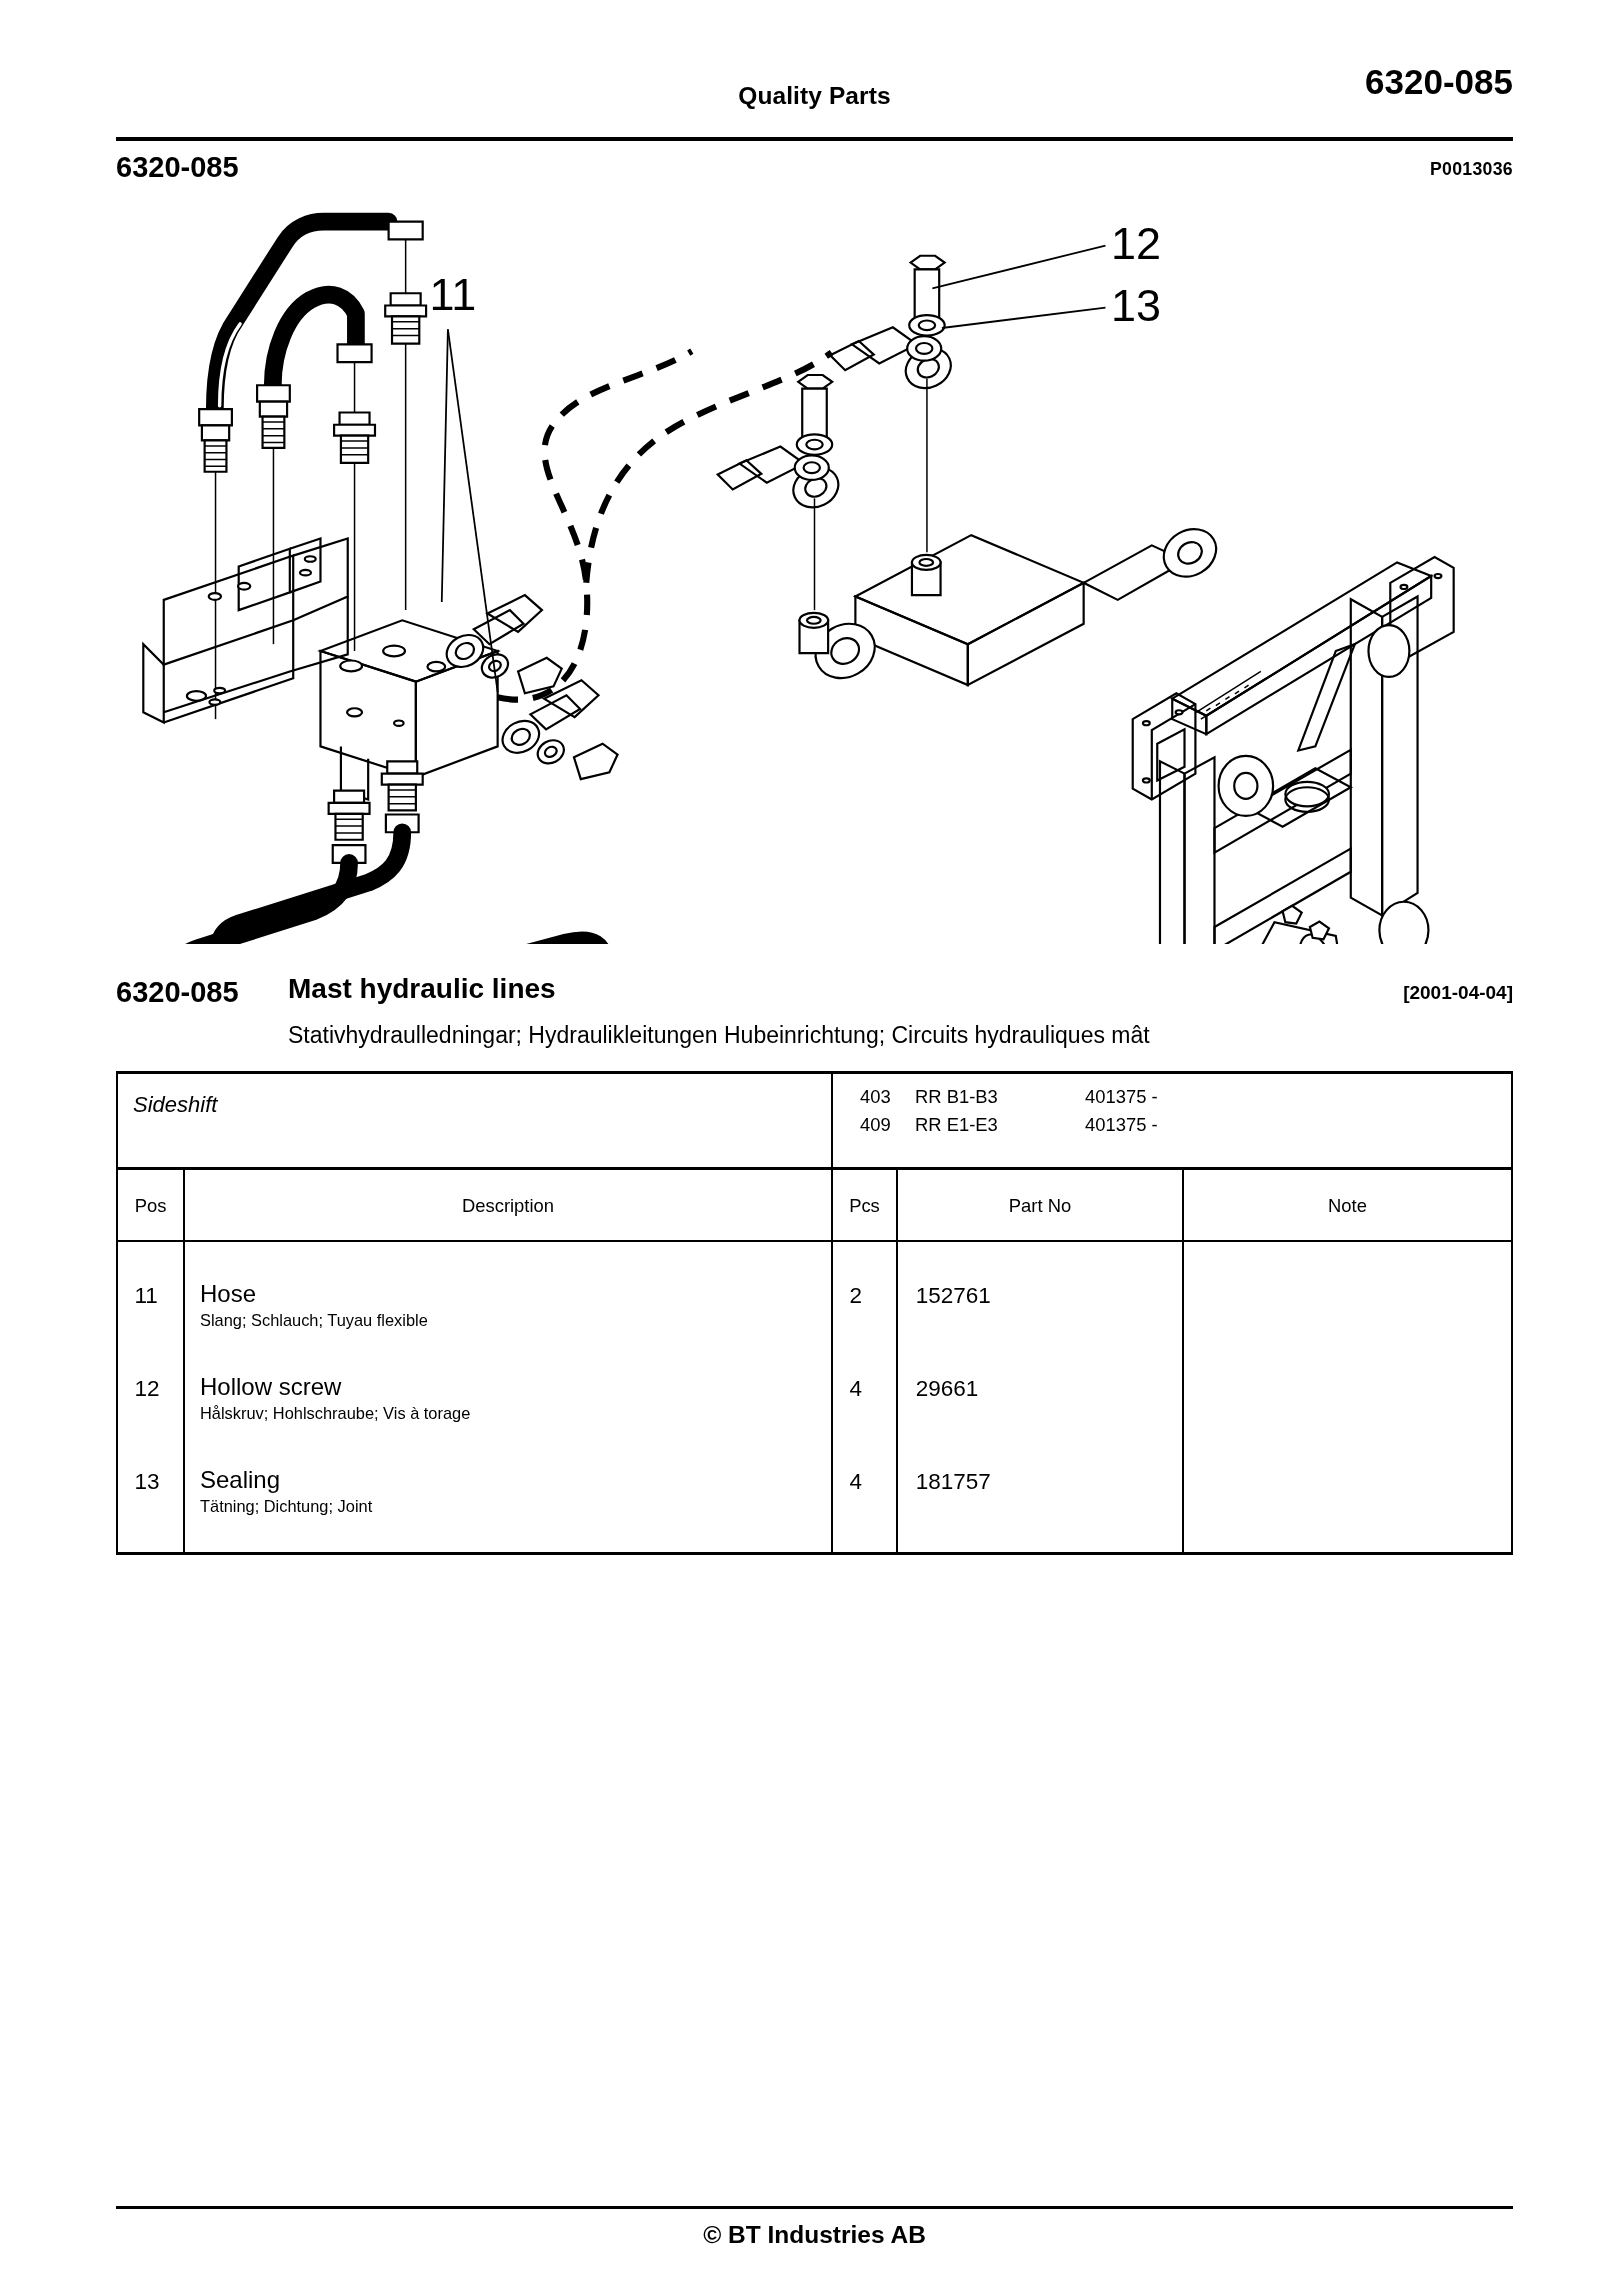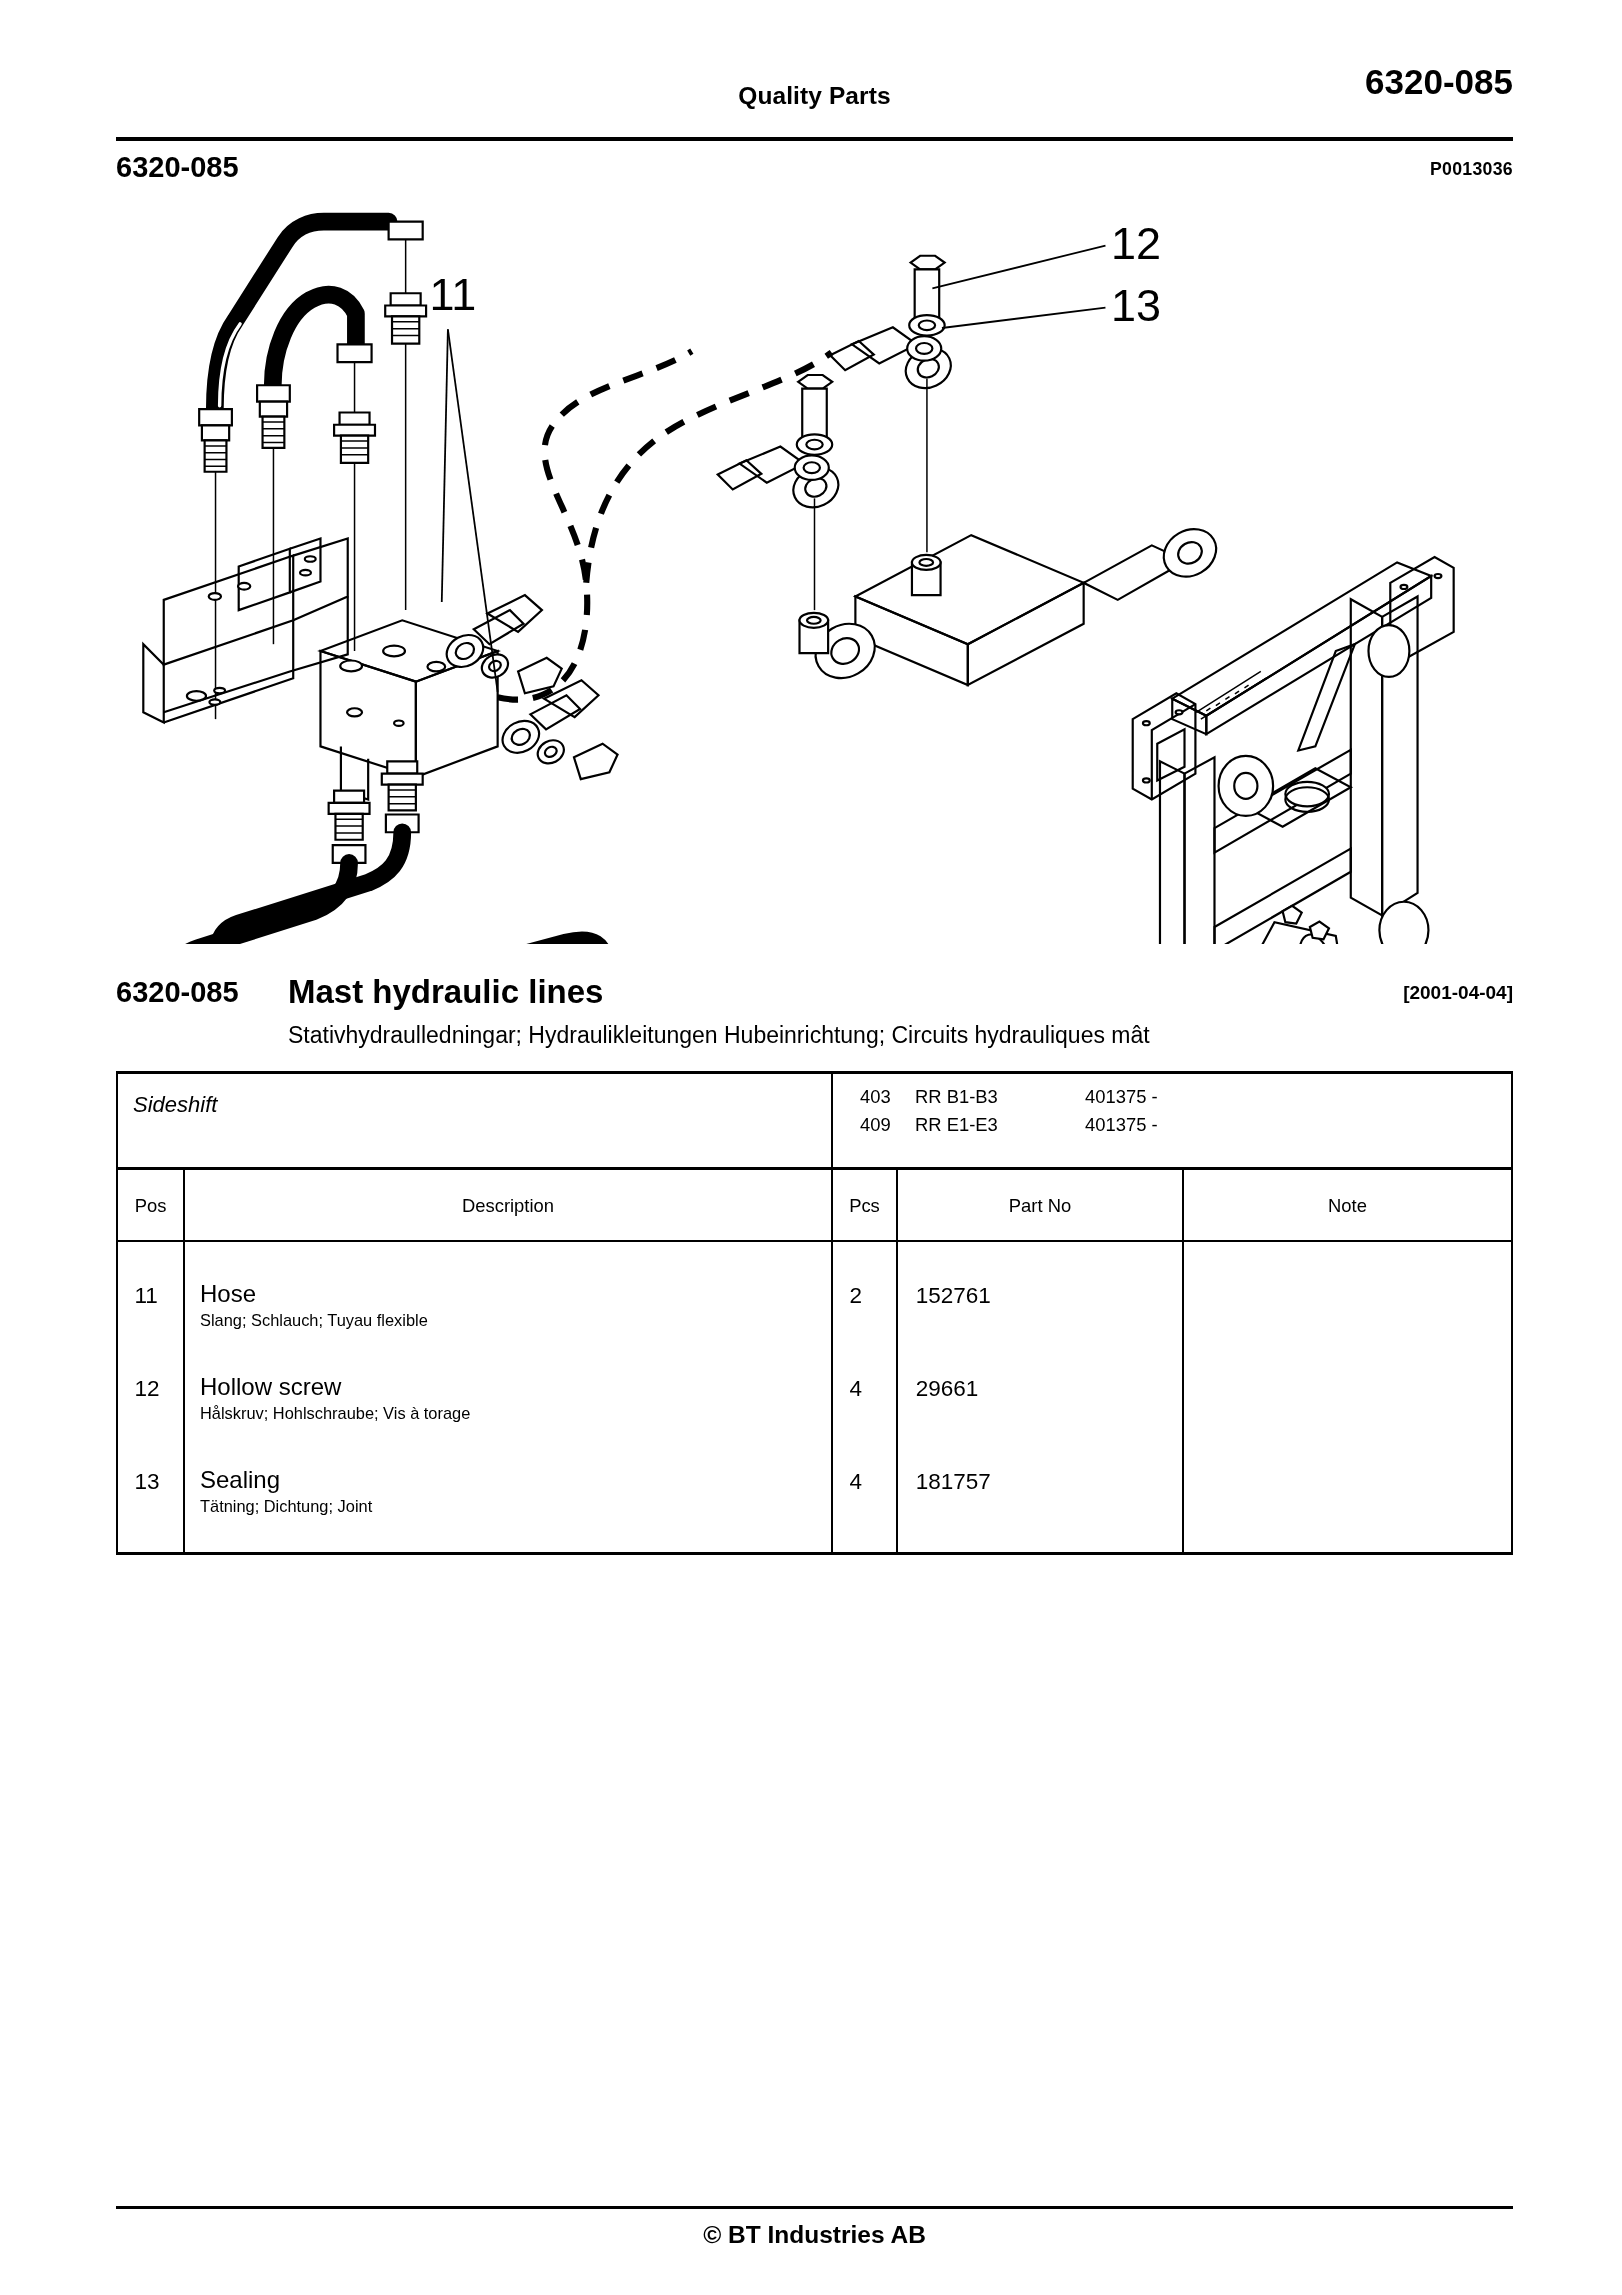--- a/index.html
+++ b/index.html
@@ -95,21 +95,21 @@
   }
   .title-code {
     position: absolute;
     left: 0; top: 0;
     font-size: 29px;
     font-weight: bold;
   }
   .title-name {
     position: absolute;
     left: 172px; top: -2.7px;
-    font-size: 33px;
+    font-size: 28px;
     font-weight: bold;
   }
   .title-date {
     position: absolute;
     right: 0; top: 5.5px;
     font-size: 19px;
     font-weight: bold;
   }
   .title-sub {
     position: absolute;

